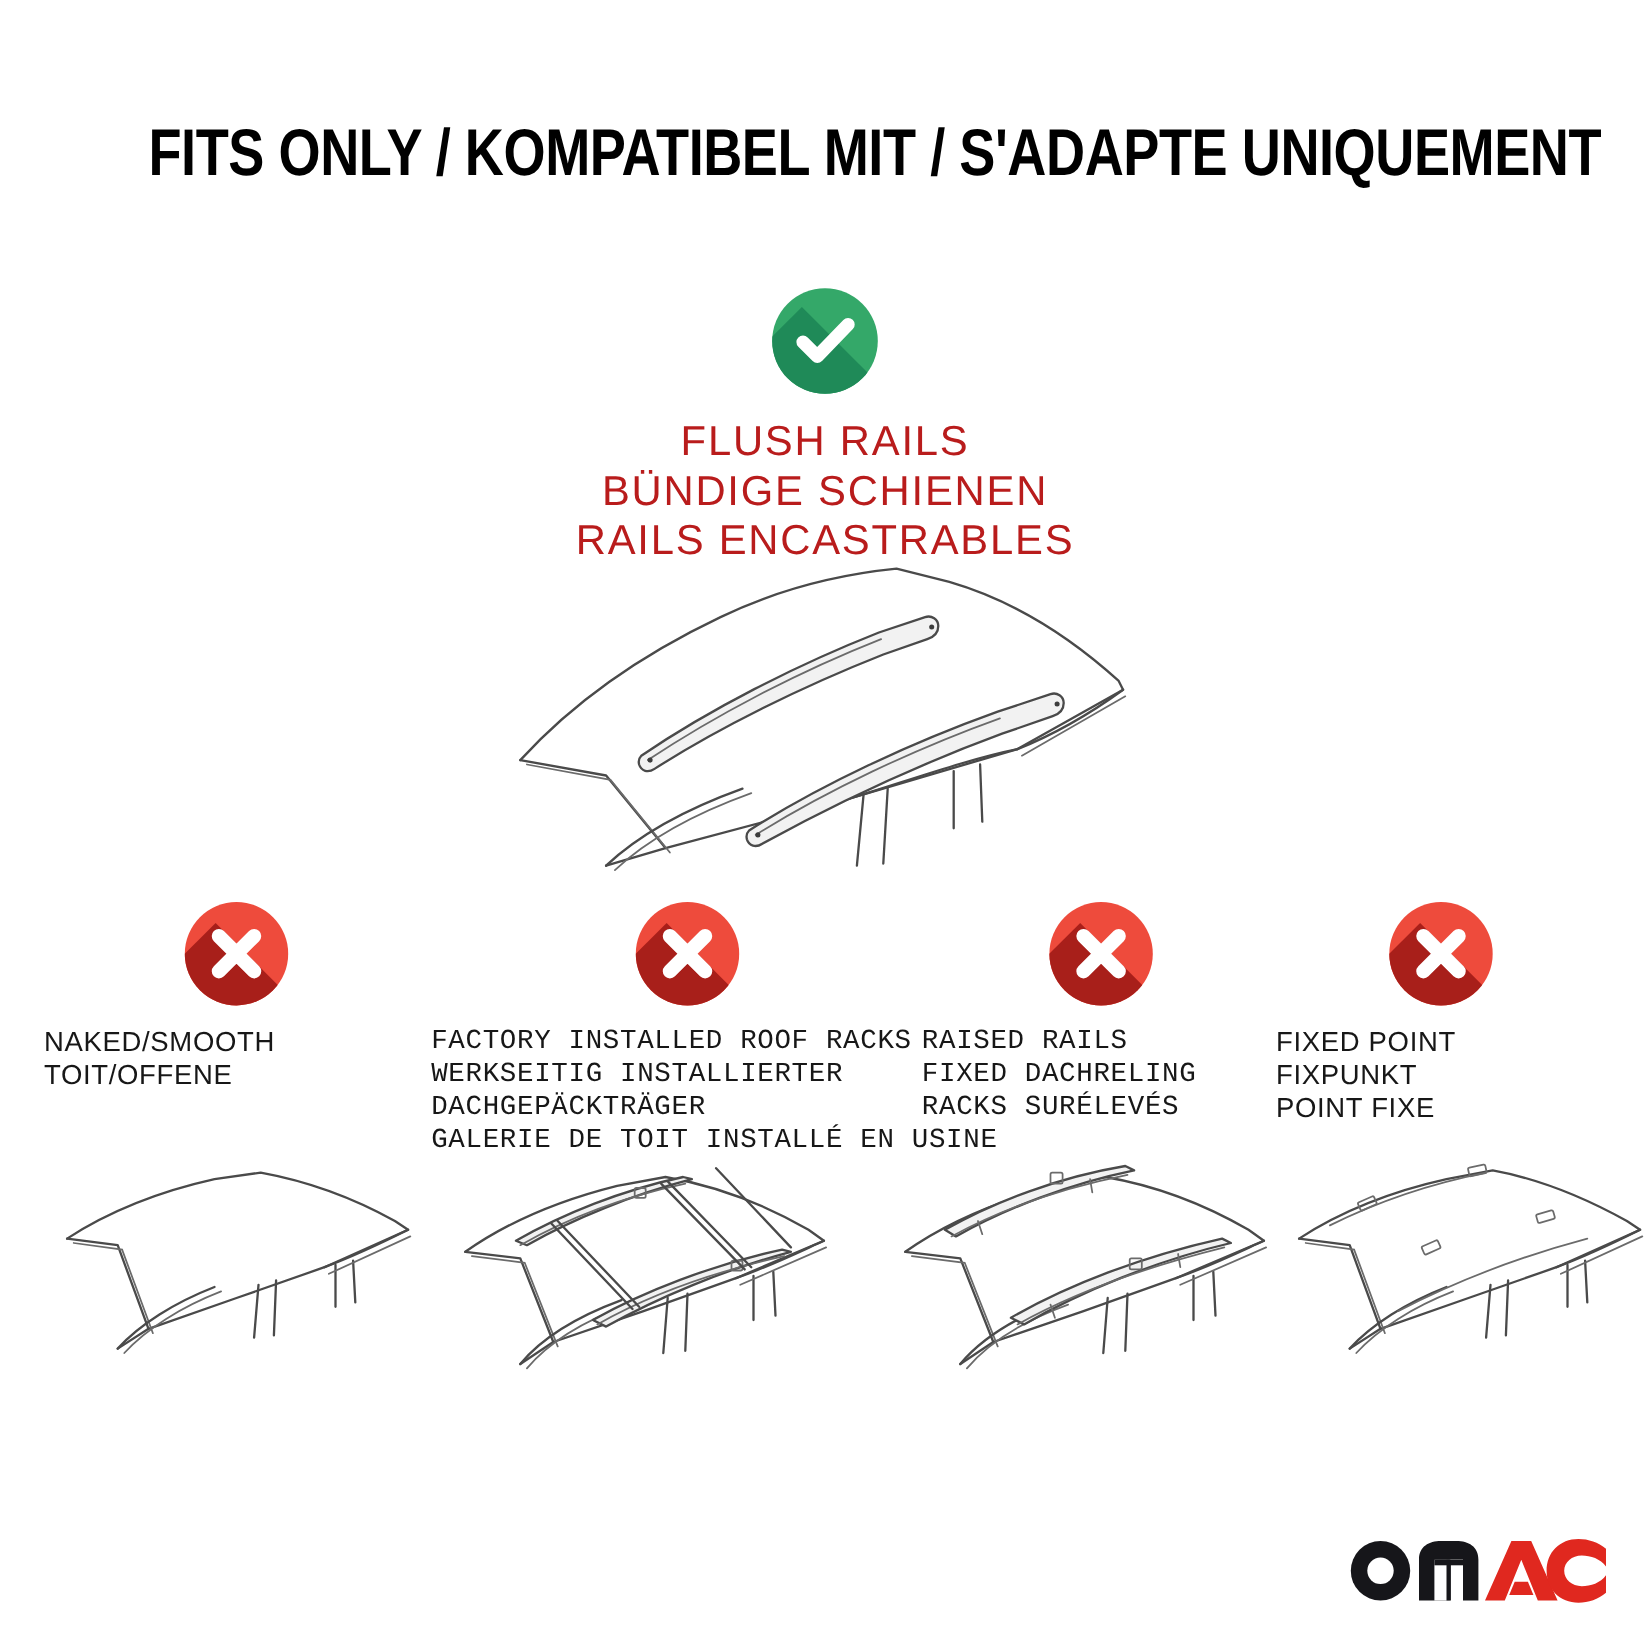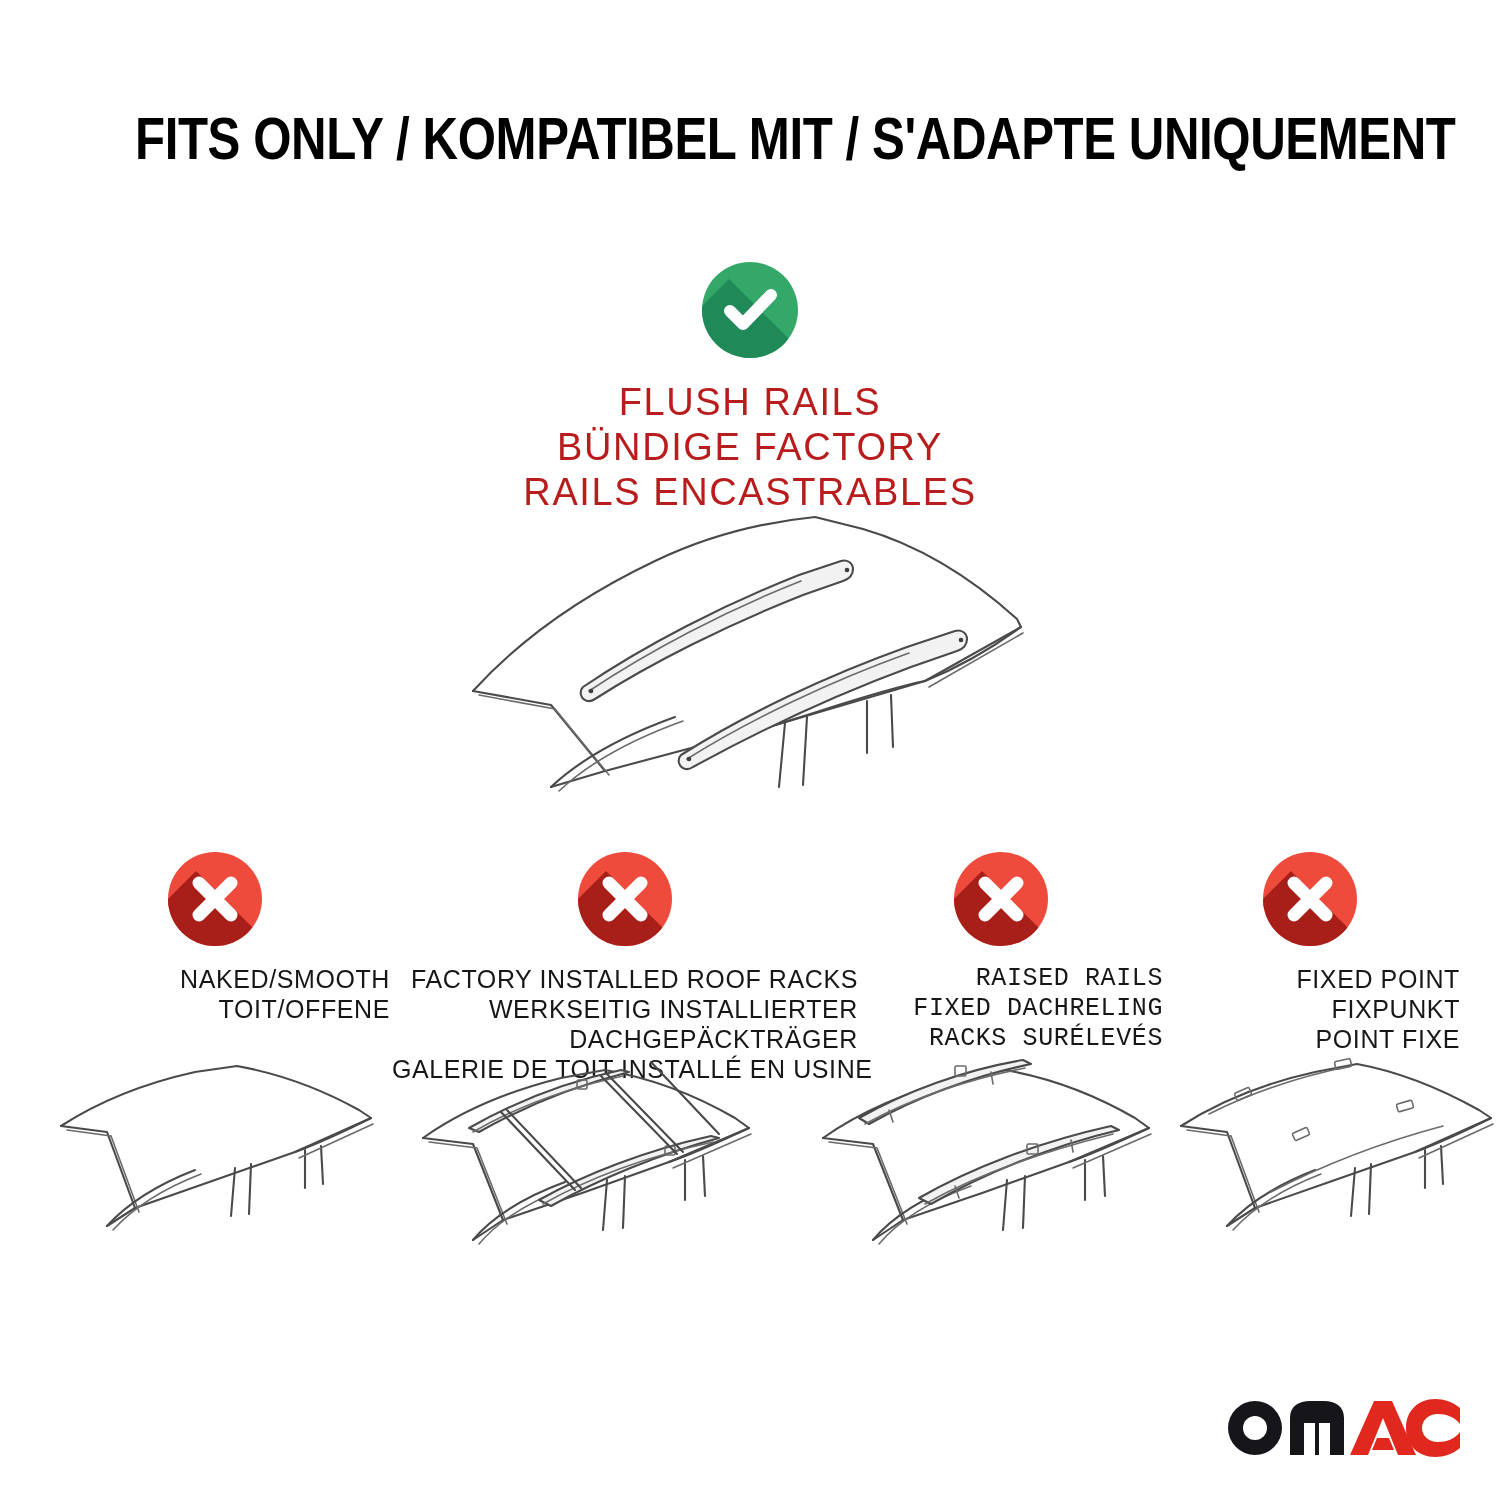--- a/index.html
+++ b/index.html
@@ -97,36 +97,36 @@
     position: absolute;
     left: 455px;
     top: 495px;
     width: 600px;
     height: 300px;
   }
 
   
   .col {
     position: absolute;
-    top: 852px;
-    text-align: right;
+    top: 820px;
+    text-align: left;
   }
   .col .badge { width: 94px; height: 94px; }
   .col-label {
     margin-top: 18px;
     font-size: 25px;
     font-weight: 400;
     line-height: 1.2;
     letter-spacing: 0.6px;
     color: #171717;
   }
   .col-label div { white-space: nowrap; }
 
   #col-naked  { left: 40px;   width: 350px; }
-  #col-factory{ left: 392px;  width: 466px; }
+  #col-factory{ left: 392px;  width: 466px; font-family: Liberation Mono, monospace; }
   #col-raised { left: 838px;  width: 325px; font-family: Liberation Mono, monospace; }
   #col-fixed  { left: 1160px; width: 300px; }
 
   .col-illus {
     position: absolute;
     top: 1052px;
     height: 240px;
   }
   #illus-naked   { left: 55px;   width: 340px; }
   #illus-factory { left: 415px;  width: 360px; }
@@ -155,21 +155,21 @@
 
   <div class="badge badge-check">
     <div class="shadow"></div>
     <svg width="96" height="96" viewBox="0 0 96 96">
       <path d="M28 49 L41 62 L69 33" fill="none" stroke="#ffffff" stroke-width="12" stroke-linecap="round" stroke-linejoin="round"></path>
     </svg>
   </div>
 
   <div id="approved-title">
     <div>FLUSH RAILS</div>
-    <div>BÜNDIGE FACTORY</div>
+    <div>BÜNDIGE SCHIENEN</div>
     <div>RAILS ENCASTRABLES</div>
   </div>
 </div>
 
 <svg id="flush-illustration" viewBox="0 0 600 300">
 
   <path class="ln" d="M18 196 C60 150 120 104 200 66 C250 42 300 28 360 22 L408 34
                       C470 52 520 86 562 124 L566 132
                       C544 148 510 170 470 186 L300 236 L150 276 L96 292"></path>
   <path class="ln" d="M18 196 L96 210 L150 276"></path>

